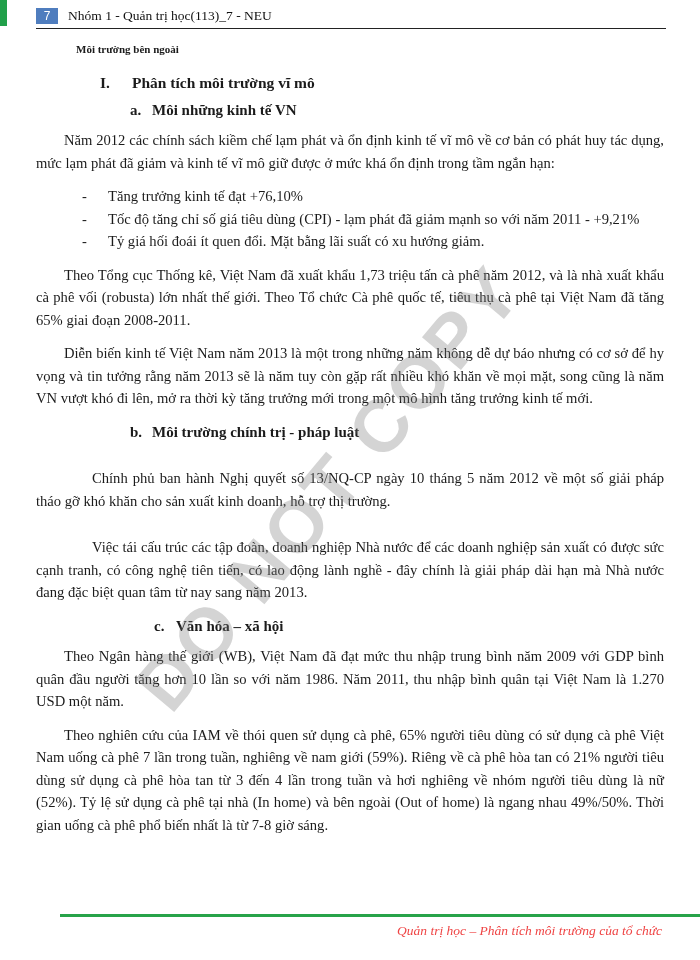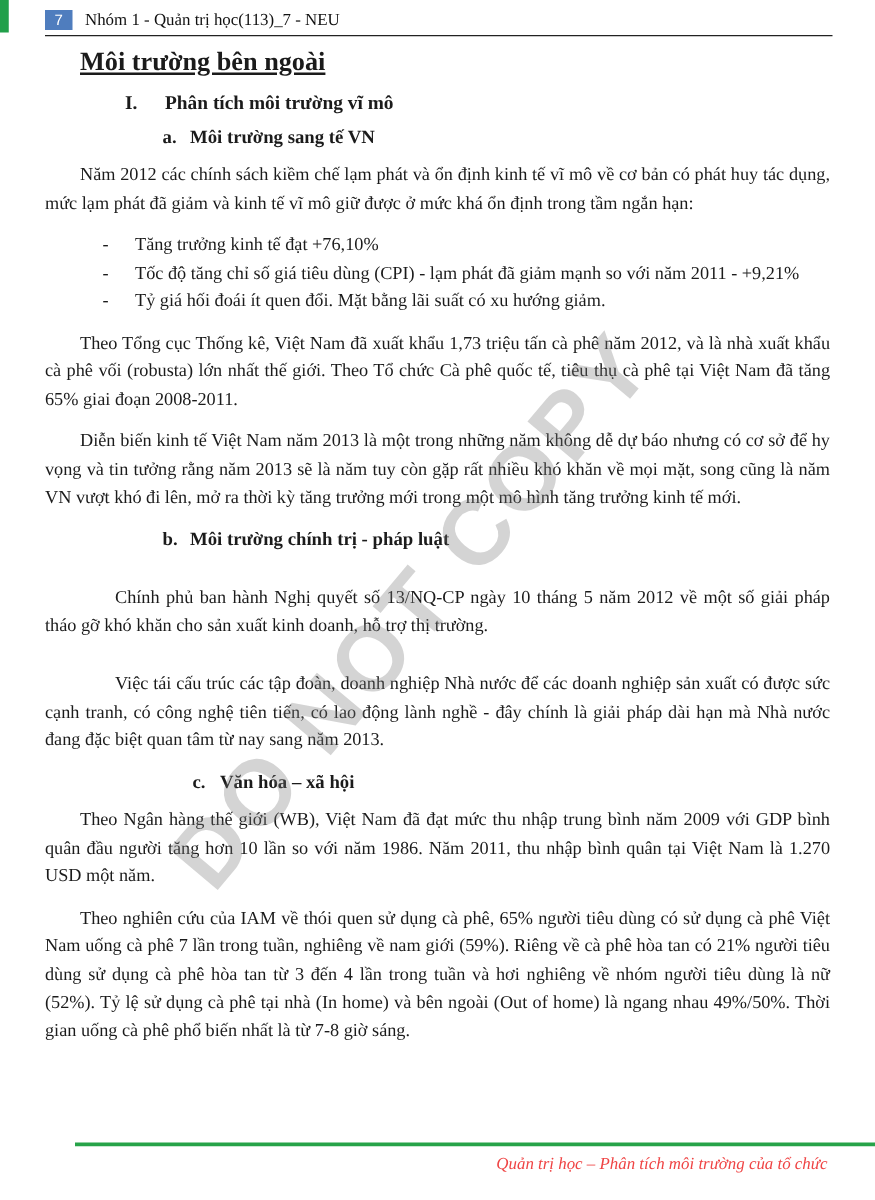--- a/index.html
+++ b/index.html
@@ -64,24 +64,23 @@
   .doc-body {
     position: absolute;
     left: 0; right: 0; top: 34px; bottom: 48px;
     padding: 0 36px 0 36px;
     font-size: 14.6px;
     line-height: 22.5px;
     text-align: justify;
     overflow: hidden;
   }
   .doc-title {
-    font-size: 21px;
-    font-weight: bold;
-    text-decoration: underline;
-    margin: 4px 0 12px 28px;
+    font-size: 11px;
+    font-weight: bold;
+    margin: 4px 0 12px 40px;
     line-height: 22px;
   }
   .heading-1 {
     display: flex;
     font-weight: bold;
     font-size: 15.5px;
     margin: 4px 0 4px 64px;
   }
   .heading-1 .h-num { width: 32px; flex-shrink: 0; }
   .heading-2 {
@@ -144,21 +143,21 @@
 
     <h1 class="doc-title">Môi trường bên ngoài</h1>
 
     <div class="heading-1">
       <span class="h-num">I.</span>
       <span class="h-text">Phân tích môi trường vĩ mô</span>
     </div>
 
     <div class="heading-2">
       <span class="h-num">a.</span>
-      <span class="h-text">Môi trường sang tế VN</span>
+      <span class="h-text">Môi những kinh tế VN</span>
     </div>
 
     <p class="para">Năm 2012 các chính sách kiềm chế lạm phát và ổn định kinh tế vĩ mô về cơ bản có phát huy tác dụng, mức lạm phát đã giảm và kinh tế vĩ mô giữ được ở mức khá ổn định trong tầm ngắn hạn:</p>
 
     <ul class="dash-list">
       <li>
         <span class="dash">-</span>
         <span class="li-text">Tăng trưởng kinh tế đạt +76,10%</span>
       </li>
       <li>

